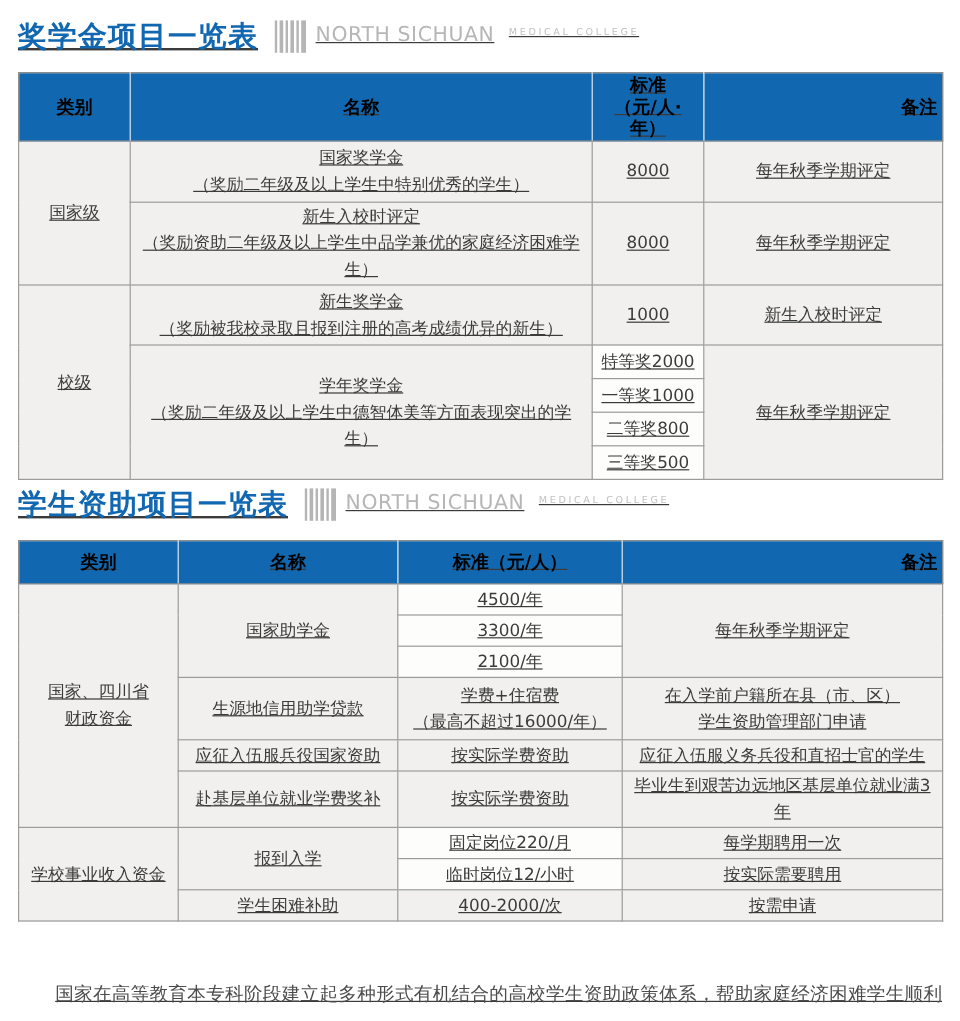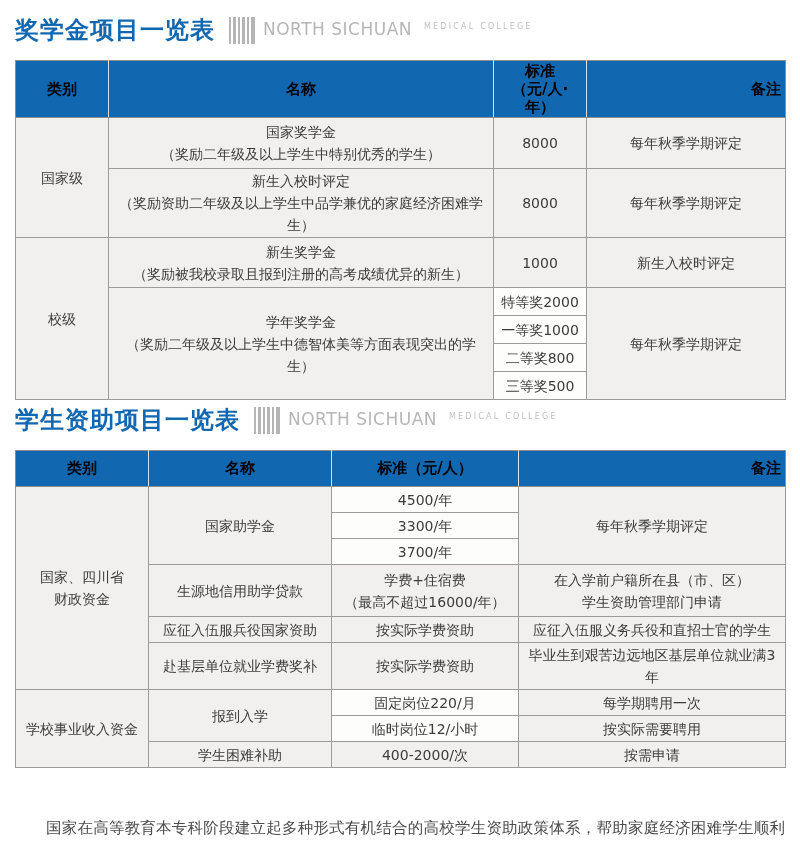--- a/index.html
+++ b/index.html
@@ -3,21 +3,21 @@
 <meta charset="utf-8">
 <style>
   * { margin: 0; padding: 0; box-sizing: border-box; }
   html, body { background: #ffffff; }
   body {
     width: 800px; height: 851px;
     font-family: "DejaVu Sans", "Liberation Sans", sans-serif;
     color: var(--body-text, #3b3b3b);
     overflow: hidden;
   }
-  .page { width: 640px; height: 851px; padding: 10px 15px 0 15px; background: #fff; }
+  .page { width: 640px; height: 851px; padding: 10px 15px 0 15px; background: #fff; text-decoration: underline; }
 
   
   .title-row { display: flex; align-items: center; gap: 14px; height: 36px; margin: 2px 0 12px 0; }
   .sec-title {
     font-size: 24px; font-weight: 800; letter-spacing: 1px;
     color: var(--title-blue, #1268b0);
   }
   .logo { display: flex; align-items: center; gap: 8px; }
   .logo-bars { display: flex; gap: 2px; height: 27px; }
   .logo-bars span { background: var(--logo-gray, #b5b5b5); }
@@ -196,21 +196,21 @@
           <div>财政资金</div>
         </td>
         <td rowspan="3">国家助学金</td>
         <td class="sub">4500/年</td>
         <td rowspan="3">每年秋季学期评定</td>
       </tr>
       <tr class="t2-sub">
         <td class="sub">3300/年</td>
       </tr>
       <tr class="t2-sub">
-        <td class="sub">3700/年</td>
+        <td class="sub">2100/年</td>
       </tr>
       <tr class="t2-loan">
         <td>生源地信用助学贷款</td>
         <td>
           <div>学费+住宿费</div>
           <div>（最高不超过16000/年）</div>
         </td>
         <td>
           <div>在入学前户籍所在县（市、区）</div>
           <div>学生资助管理部门申请</div>

